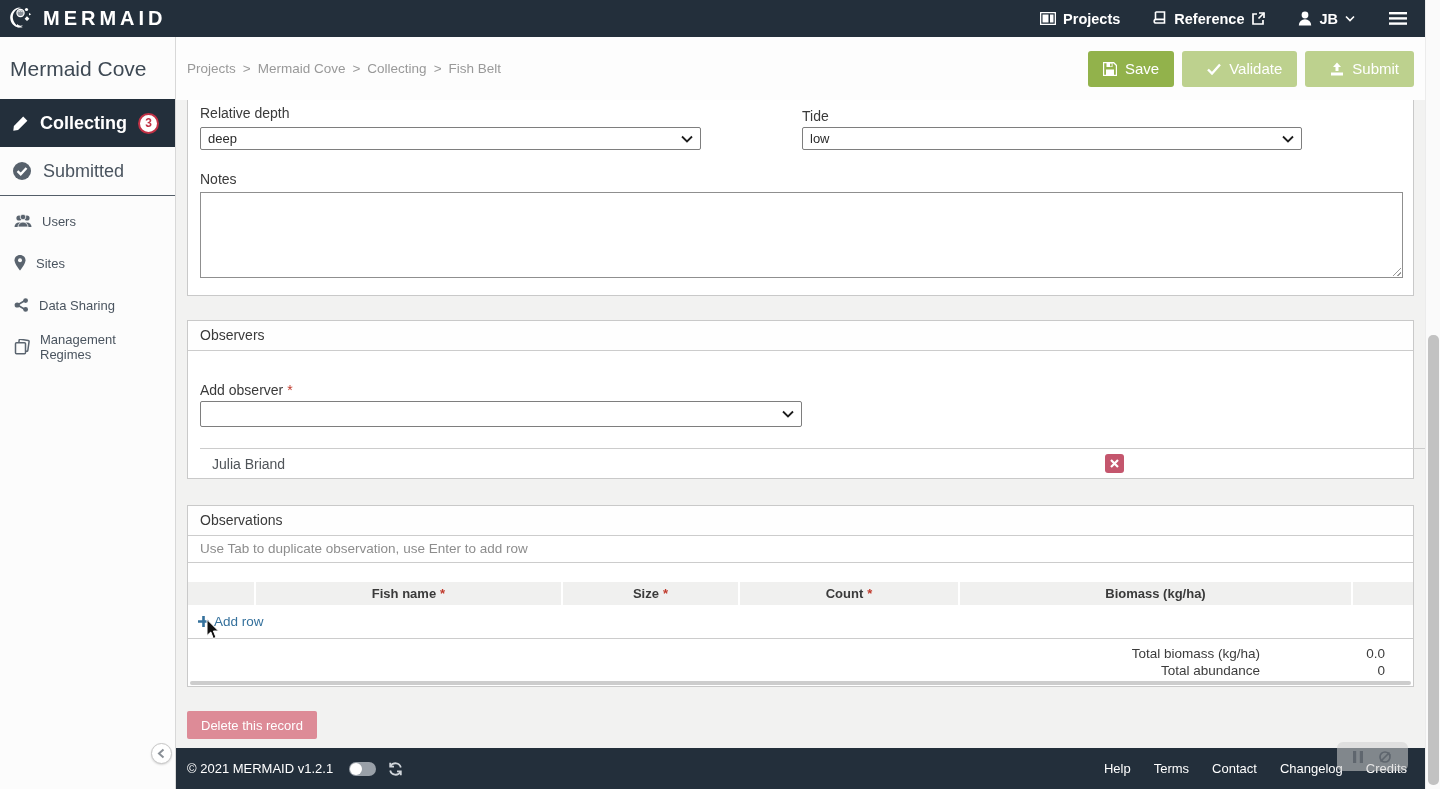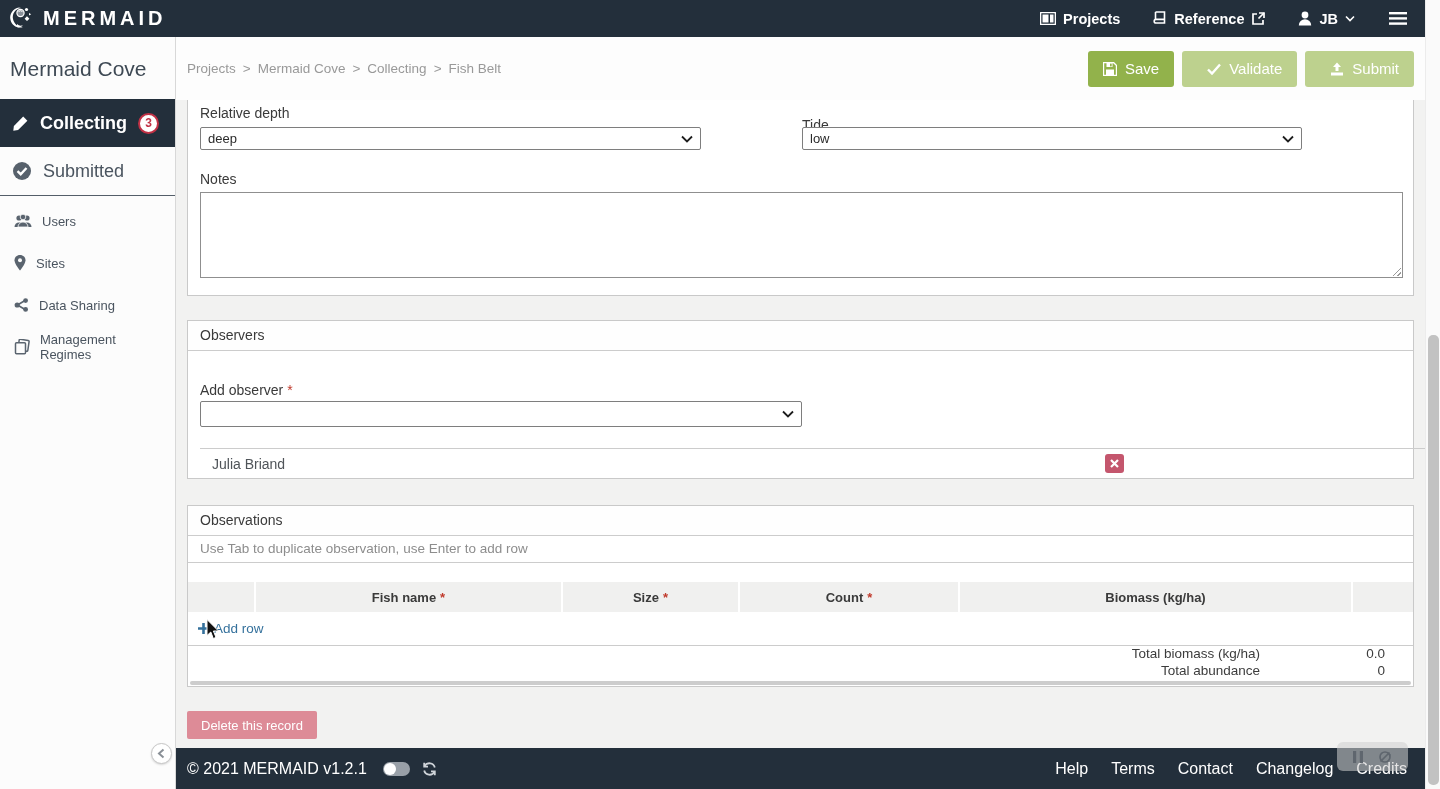--- a/index.html
+++ b/index.html
@@ -105,21 +105,21 @@
     background:#c4566d; border:none; border-radius:3px; cursor:pointer;
     display:flex; align-items:center; justify-content:center;
   }
 
   
   #card-observations { top:505px; height:182px; }
   .hint-row {
     height:27px; line-height:26px; padding:0 12px; font-size:13.5px; color:#8d8d8d;
     border-bottom:1px solid #ccc;
   }
-  .obs-table-head { display:flex; gap:2px; margin-top:19px; height:30px; background:#fff; }
+  .obs-table-head { display:flex; gap:2px; margin-top:19px; height:23px; background:#fff; }
   .th {
     background:#f0f0ef; display:flex; align-items:center; justify-content:center; gap:4px;
     font-size:13px; font-weight:700; color:#3a3a3a;
   }
   .th .star, .req-star { color:#c0392b; }
   .addrow-strip {
     height:34px; border-bottom:1px solid #ccc; display:flex; align-items:center; gap:5px;
     padding-left:10px; color:#35719c; font-size:13.5px; cursor:pointer;
   }
   .totals {
@@ -136,21 +136,21 @@
   .delete-btn {
     position:absolute; left:187px; top:711px; height:28px; padding:0 14px;
     background:#dd8b97; color:#fff; border:none; border-radius:2px;
     font-size:13px; font-family:inherit; cursor:pointer;
   }
 
   
   .footer {
     position:absolute; left:176px; top:748px; width:1249px; height:41px;
     background:#232f3b; color:#fff; display:flex; align-items:center;
-    padding:0 18px 0 11px; font-size:16px;
+    padding:0 18px 0 11px; font-size:13px;
   }
   .toggle {
     width:27px; height:14px; border-radius:8px; background:#99a0a8;
     margin-left:16px; position:relative; cursor:pointer;
   }
   .toggle .knob { position:absolute; left:1px; top:1px; width:12px; height:12px; border-radius:50%; background:#fff; }
   .footer-refresh { margin-left:12px; cursor:pointer; }
   .footer-links { margin-left:auto; display:flex; gap:23px; }
   .footer-link { cursor:pointer; color:#fff; }
 
@@ -364,21 +364,21 @@
   <div class="field-label" style="left:12px; top:5px;">Relative depth</div>
   <div class="sel" style="left:12px; top:27px; width:501px;">
     <span>deep</span>
     <span>
       <svg width="12" height="8" viewBox="0 0 12 8">
           <path d="M1 1.5 L6 6.5 L11 1.5" fill="none" stroke="#1d1d1d" stroke-width="1.8"></path>
         </svg>
     </span>
   </div>
 
-  <div class="field-label" style="left:614px; top:17px;">Tide</div>
+  <div class="field-label" style="left:614px; top:8px;">Tide</div>
   <div class="sel" style="left:614px; top:27px; width:500px;">
     <span>low</span>
     <span>
       <svg width="12" height="8" viewBox="0 0 12 8">
           <path d="M1 1.5 L6 6.5 L11 1.5" fill="none" stroke="#1d1d1d" stroke-width="1.8"></path>
         </svg>
     </span>
   </div>
 
   <div class="field-label" style="left:12px; top:71px;">Notes</div>

